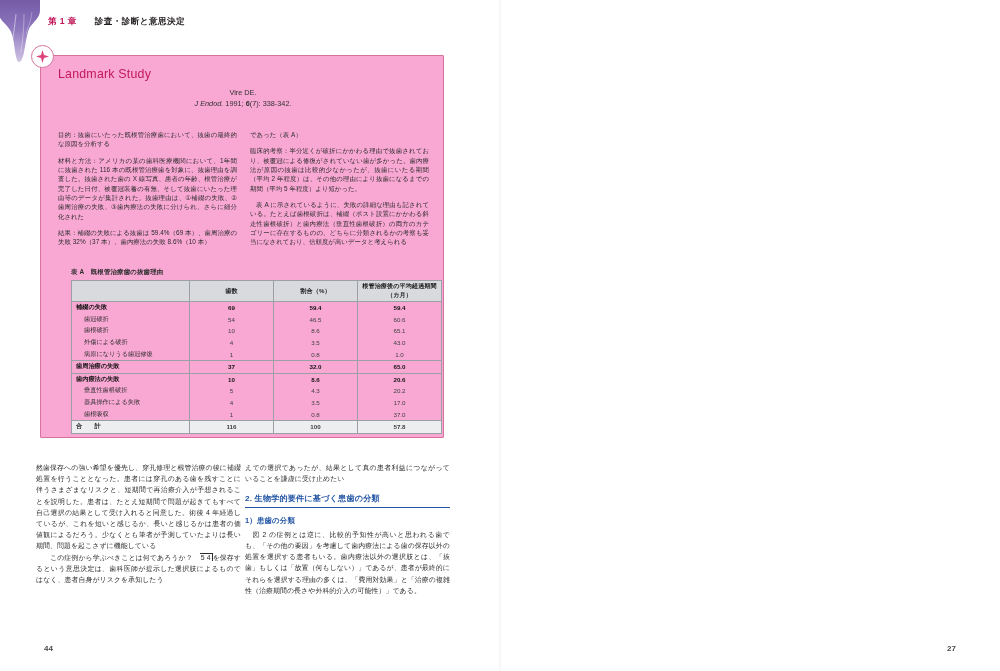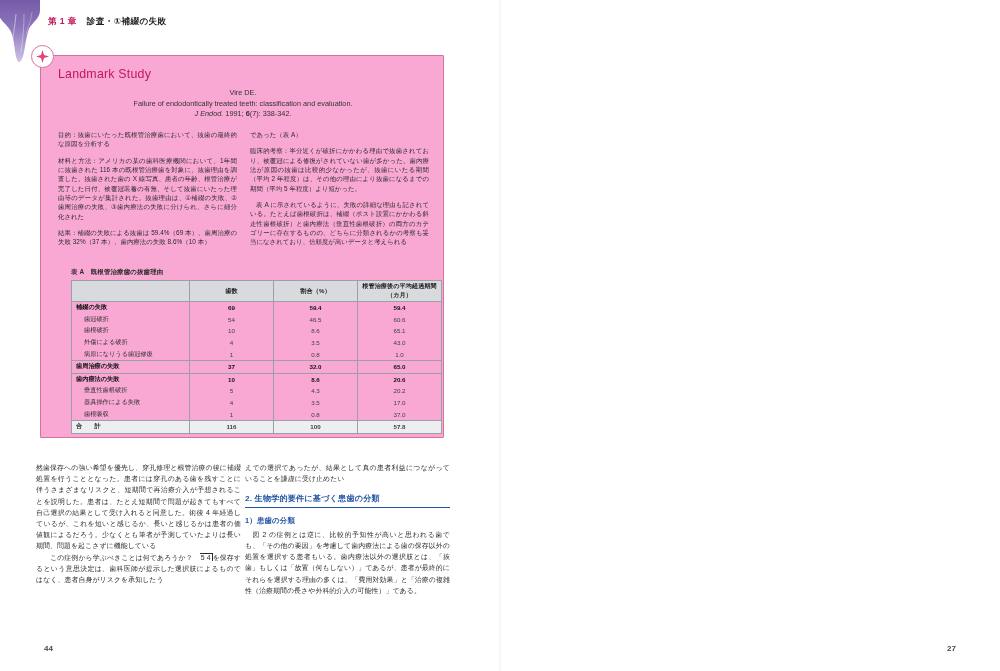--- a/index.html
+++ b/index.html
@@ -16,21 +16,21 @@
   .page-right{width:500px;padding:0;}
   .gutter{position:absolute;left:499px;top:0;width:2px;height:671px;
     background:linear-gradient(90deg,#ffffff,#efefef 45%,#e3e3e3 50%,#f5f5f5 60%,#ffffff);}
 
   
   .corner-art{position:absolute;left:-4px;top:-6px;width:64px;height:78px;pointer-events:none;}
 
   
   .runhead{position:absolute;left:48px;top:16px;font-size:8.6px;font-weight:bold;letter-spacing:.4px;
     white-space:nowrap;}
-  .runhead .chap{color:#c2185b;margin-right:10px;}
+  .runhead .chap{color:#c2185b;margin-right:18px;}
   .runhead .ttl{color:#231f20;}
 
   
   .lm-box{position:absolute;left:40px;top:55px;width:404px;height:383px;
     border:1px solid #d6739c;border-radius:1px;background:#f9a8d4;box-sizing:border-box;}
   .lm-badge{position:absolute;left:-10px;top:-11px;width:21px;height:21px;border-radius:50%;
     background:#ffffff;border:1px solid #d6739c;display:flex;align-items:center;justify-content:center;}
   .lm-badge svg{display:block;}
   .lm-title{position:absolute;left:17px;top:11px;font-size:12.4px;color:#c2185b;letter-spacing:.2px;}
   .lm-cite{position:absolute;left:17px;top:32px;width:370px;font-size:7.3px;line-height:10.6px;color:#333;text-align:center;}
@@ -93,36 +93,35 @@
           </linearGradient>
         </defs>
         <path d="M2,-6 L44,-6 L44,16 C44,24 38,27 34,33 C31,38 30,48 28,58 C27,64 25,68 23,68 C21,68 20,63 19,57 C18,49 17,41 14,36 C10,29 2,26 2,16 Z" fill="url(#rootg)"></path>
         <path d="M20,20 C19,32 17,44 15,56" stroke="#ffffff" stroke-opacity=".45" stroke-width="1.1" fill="none"></path>
         <path d="M28,20 C28,32 27,45 25,58" stroke="#ffffff" stroke-opacity=".35" stroke-width="1" fill="none"></path>
         <path d="M36,18 C35,27 32,33 30,40" stroke="#ffffff" stroke-opacity=".3" stroke-width=".9" fill="none"></path>
       </svg>
     </div>
 
     <div class="runhead">
-      <span class="chap">第 1 章</span><span class="ttl">診査・①補綴の失敗</span>
+      <span class="chap">第 1 章</span><span class="ttl">診査・診断と意思決定</span>
     </div>
 
     <div class="lm-box">
 
       <div class="lm-badge">
         <svg width="13" height="13" viewBox="0 0 13 13">
           <path d="M6.5 0 L8 5 L13 6.5 L8 8 L6.5 13 L5 8 L0 6.5 L5 5 Z" fill="#e0447d"></path>
         </svg>
       </div>
 
       <div class="lm-title">Landmark Study</div>
 
       <div class="lm-cite">
         <div>Vire DE.</div>
-        <div>Failure of endodontically treated teeth: classification and evaluation.</div>
         <div><span class="it">J Endod.</span><span> 1991; </span><span class="bd">6</span><span>(7): 338-342.</span></div>
       </div>
 
       <div class="lm-cols">
         <div class="lm-col jp">
           <p>目的：抜歯にいたった既根管治療歯において、抜歯の最終的な原因を分析する</p>
           <p>材料と方法：アメリカの某の歯科医療機関において、1年間に抜歯された 116 本の既根管治療歯を対象に、抜歯理由を調査した。抜歯された歯の X 線写真、患者の年齢、根管治療が完了した日付、被覆冠装着の有無、そして抜歯にいたった理由等のデータが集計された。抜歯理由は、①補綴の失敗、②歯周治療の失敗、③歯内療法の失敗に分けられ、さらに細分化された</p>
           <p>結果：補綴の失敗による抜歯は 59.4%（69 本）、歯周治療の失敗 32%（37 本）、歯内療法の失敗 8.6%（10 本）</p>
         </div>
         <div class="lm-col jp">

